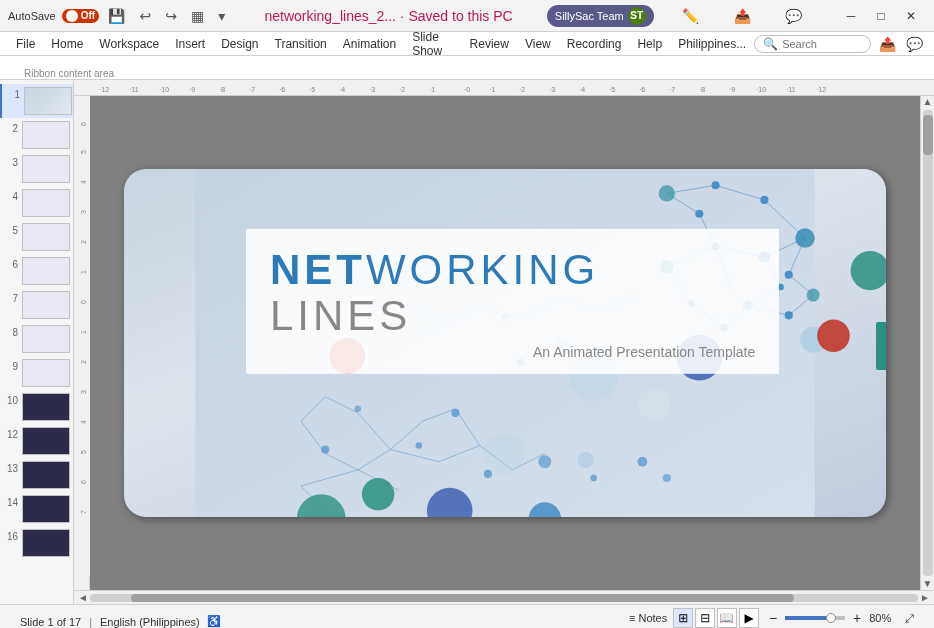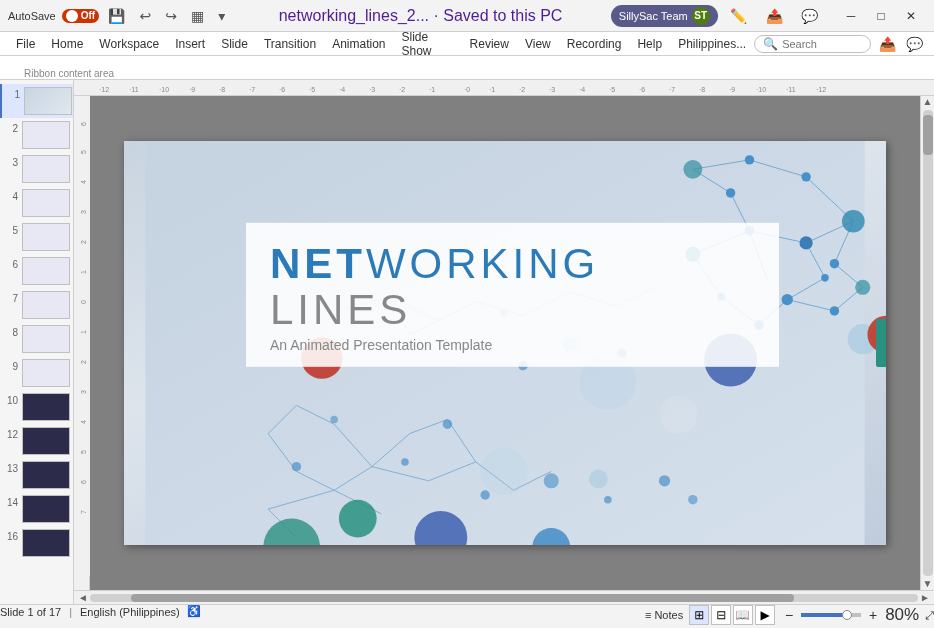--- a/index.html
+++ b/index.html
@@ -7,22 +7,22 @@
 
     
     .title-bar {
       display: flex; align-items: center; background: #f3f3f3; height: 32px; padding: 0 8px; border-bottom: 1px solid #d0d0d0;
     }
     .title-bar-left { display: flex; align-items: center; gap: 4px; flex: 0 0 auto; }
     .autosave-label { font-size: 11px; color: #333; margin-right: 2px; }
     .autosave-toggle { display: flex; align-items: center; background: #cc3300; border-radius: 10px; padding: 1px 4px; gap: 3px; }
     .toggle-circle { width: 12px; height: 12px; background: white; border-radius: 50%; }
     .autosave-off { font-size: 10px; color: white; font-weight: bold; }
-    .title-bar-center { flex: 1; text-align: center; font-size: 16px; color: #4c1d95; }
-    .title-bar-right { display: flex; align-items: center; gap: 8px; flex: 0 0 auto; }
+    .title-bar-center { flex: 1; text-align: center; font-size: 14px; color: #be185d; }
+    .title-bar-right { display: flex; align-items: center; gap: 24px; flex: 0 0 auto; }
     .title-icon-btn { cursor: pointer; padding: 2px 5px; font-size: 14px; color: #555; }
     .user-badge { display: flex; align-items: center; gap: 4px; background: #5a5a8a; color: white; border-radius: 12px; padding: 2px 8px; font-size: 11px; cursor: pointer; }
     .user-avatar { width: 18px; height: 18px; background: #4d7c0f; border-radius: 50%; display: flex; align-items: center; justify-content: center; font-size: 10px; color: white; font-weight: bold; }
     .window-controls { display: flex; gap: 0; margin-left: 4px; }
     .win-btn { width: 30px; height: 20px; display: flex; align-items: center; justify-content: center; cursor: pointer; font-size: 12px; color: #333; }
 
     
     .ribbon-menu {
       display: flex; align-items: center; background: #ffffff; height: 24px; padding: 0 8px; border-bottom: 1px solid #d0d0d0;
     }
@@ -48,62 +48,62 @@
 
     
     .canvas-area { display: flex; flex-direction: column; flex: 1; }
     .ruler-h { height: 16px; background: #f0f0f0; border-bottom: 1px solid #d0d0d0; position: relative; overflow: hidden; }
     .ruler-v { width: 16px; background: #f0f0f0; border-right: 1px solid #d0d0d0; position: relative; }
     .canvas-row { display: flex; flex: 1; }
     .canvas-main { flex: 1; background: #808080; display: flex; align-items: center; justify-content: center; overflow: hidden; position: relative; }
 
     
     .slide-canvas {
-      width: 762px; height: 404px; background: linear-gradient(160deg, #c8d4e0 0%, #dde4ec 40%, #c0ccdc 100%);
-      position: relative; overflow: hidden; box-shadow: 2px 2px 8px rgba(0,0,0,0.4);
+      width: 762px; height: 348px; background: linear-gradient(160deg, #c8d4e0 0%, #dde4ec 40%, #c0ccdc 100%);
+      position: relative; overflow: hidden; box-shadow: 2px 2px 8px rgba(0,0,0,0.4); border-radius: 22px;
     }
 
     
     .network-svg { position: absolute; top: 0; left: 0; width: 100%; height: 100%; }
 
     
     .slide-title-overlay {
       position: absolute; top: 38%; left: 16%; width: 70%; transform: translateY(-50%);
       background: rgba(255,255,255,0.88); padding: 18px 24px 14px;
     }
     .slide-title-text {
       font-size: 42px; font-weight: 300; letter-spacing: 4px; line-height: 1.1;
     }
     .net { color: #2d7ab8; font-weight: 700; }
     .working { color: #2d7ab8; font-weight: 300; }
     .lines { color: #888; font-weight: 300; }
     .slide-subtitle {
-      font-size: 14px; color: #888; margin-top: 4px;
+      font-size: 14px; color: #888; text-align: right; margin-top: 4px;
     }
 
     
     .right-scroll { width: 14px; background: #f0f0f0; border-left: 1px solid #d0d0d0; display: flex; flex-direction: column; align-items: center; }
 
     
     .status-bar {
-      display: flex; align-items: flex-start; background: #f3f3f3; height: 24px; border-top: 1px solid #d0d0d0; padding: 0 0; gap: 8px;
+      display: flex; align-items: flex-end; background: #f3f3f3; height: 24px; border-top: 1px solid #d0d0d0; padding: 0 20px; gap: 8px;
     }
     .status-left { display: flex; align-items: center; gap: 8px; }
     .status-right { display: flex; align-items: center; gap: 6px; margin-left: auto; }
     .status-text { font-size: 11px; color: #333; }
     .notes-btn { display: flex; align-items: center; gap: 3px; font-size: 11px; color: #333; cursor: pointer; border: none; background: none; }
     .view-icons { display: flex; gap: 2px; }
     .view-icon { width: 20px; height: 20px; display: flex; align-items: center; justify-content: center; cursor: pointer; font-size: 12px; border: 1px solid #c0c0c0; background: white; }
     .view-icon.active { background: #dde6ff; }
     .zoom-control { display: flex; align-items: center; gap: 4px; }
     .zoom-minus, .zoom-plus { cursor: pointer; font-size: 14px; color: #333; width: 16px; text-align: center; }
     .zoom-slider { width: 60px; height: 4px; background: #c0c0c0; position: relative; cursor: pointer; }
     .zoom-slider-fill { height: 100%; width: 70%; background: #4472c4; }
     .zoom-thumb { width: 10px; height: 10px; background: white; border: 1px solid #888; border-radius: 50%; position: absolute; top: -3px; left: 68%; }
-    .zoom-pct { font-size: 17px; color: #333; min-width: 30px; }
+    .zoom-pct { font-size: 11px; color: #333; min-width: 30px; }
     .fit-btn { font-size: 11px; cursor: pointer; color: #333; }
 
     
     .h-scrollbar { height: 14px; background: #f0f0f0; border-top: 1px solid #d0d0d0; display: flex; align-items: center; padding: 0 2px; }
     .h-scroll-track { flex: 1; height: 8px; background: #d0d0d0; border-radius: 4px; position: relative; }
     .h-scroll-thumb { width: 80%; height: 8px; background: #a0a0a0; border-radius: 4px; position: absolute; left: 5%; }
 
     
     .thumb-1 { background: linear-gradient(135deg, #c8d4e0, #dde4ec); position: relative; }
     .thumb-dark { background: #2c2c4a; }
@@ -140,21 +140,21 @@
       <div class="win-btn close">✕</div>
     </div>
   </div>
 </div>
 
 <div class="ribbon-menu">
   <span class="menu-item">File</span>
   <span class="menu-item">Home</span>
   <span class="menu-item">Workspace</span>
   <span class="menu-item">Insert</span>
-  <span class="menu-item">Slide</span>
+  <span class="menu-item">Design</span>
   <span class="menu-item">Transition</span>
   <span class="menu-item">Animation</span>
   <span class="menu-item">Slide Show</span>
   <span class="menu-item">Review</span>
   <span class="menu-item">View</span>
   <span class="menu-item">Recording</span>
   <span class="menu-item">Help</span>
   <span class="menu-item">Philippines...</span>
   <div class="ribbon-right">
     <div class="search-box">

